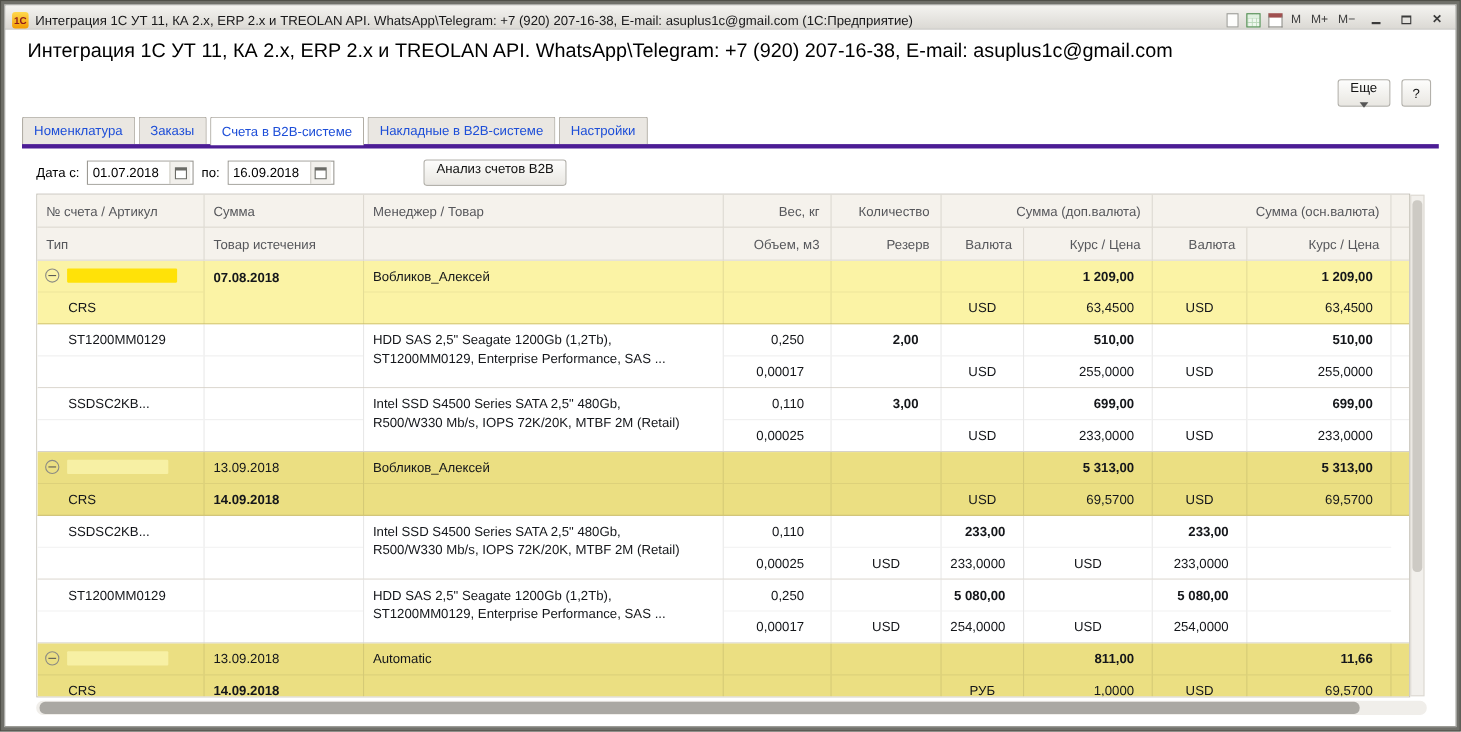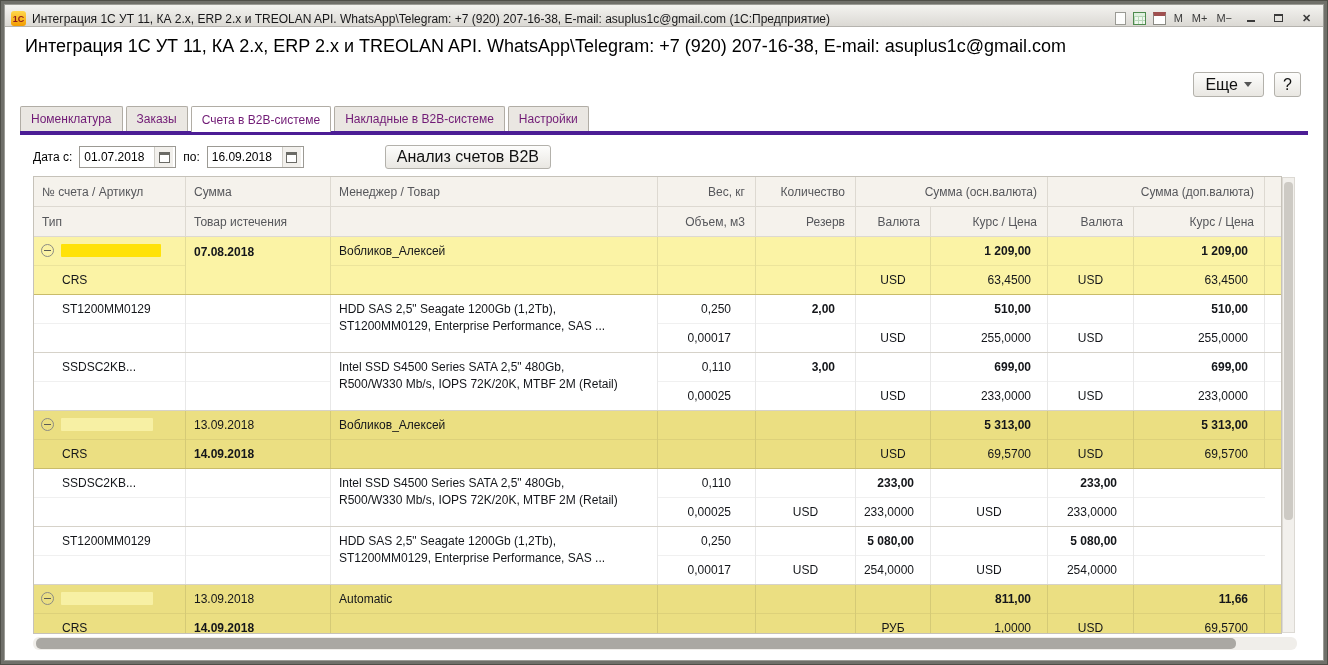--- a/index.html
+++ b/index.html
@@ -27,27 +27,27 @@
   .wbtn { width:21px; height:16px; display:flex; align-items:center; justify-content:center; color:#3a3a3a; }
   .min-glyph { width:8px; height:2px; background:#3a3a3a; margin-top:6px; }
   .max-glyph { width:9px; height:8px; border:1px solid #3a3a3a; border-top-width:2px; }
   .close-glyph { font-size:11px; font-weight:bold; line-height:1; }
 
   
   .content { flex:1; position:relative; background:#fff; }
   .page-title { position:absolute; top:9px; left:20px; font-size:18px; color:#000; white-space:nowrap; }
   .hdr-buttons { position:absolute; top:45px; right:22px; display:flex; gap:10px; }
   .btn { background:linear-gradient(#fdfdfc,#e9e7e2); border:1px solid #b3b1ab; border-radius:3px;
-         font-size:16px; color:#111; height:25px; padding:0 11px; display:inline-flex; align-items:center; gap:6px; }
+         font-size:12px; color:#111; height:25px; padding:0 11px; display:inline-flex; align-items:center; gap:6px;flex-direction:column; }
   .arrow-dn { width:0; height:0; border-left:4px solid transparent; border-right:4px solid transparent; border-top:5px solid #555; }
   .btn.help { width:27px; justify-content:center; padding:0; }
 
   
   .tabs { position:absolute; top:79px; left:15px; display:flex; gap:3px; z-index:2; }
-  .tab { height:25px; padding:0 10px; display:flex; align-items:center; font-size:12px; color:#701a75;
+  .tab { height:25px; padding:0 10px; display:flex; align-items:center; font-size:12px; color:#1d4ed8;
          background:#eae7e2; border:1px solid #b1ada5; border-bottom:none; border-radius:2px 2px 0 0; }
   .tab.active { background:#fff; height:26px; margin-bottom:-1px; }
 
   
   .panel { position:absolute; top:104px; left:15px; right:15px; bottom:0;
            border-top:4px solid #4c1d95; padding:9px 0 0 13px; background:#fff; }
 
   .filters { display:flex; align-items:center; height:26px; margin-bottom:6px; gap:7px; font-size:12px; color:#000; }
   .date-field { display:flex; width:97px; height:22px; border:1px solid #9c9a94; background:#fff; }
   .date-field input { border:none; outline:none; width:74px; padding:0 4px; font-size:12px; font-family:"Liberation Sans",sans-serif; }
@@ -167,22 +167,22 @@
         </div>
 
         <div class="twrap">
           <div class="table">
             <div class="t-head">
               <div class="hc">№ счета / Артикул</div>
               <div class="hc">Сумма</div>
               <div class="hc">Менеджер / Товар</div>
               <div class="hc rt">Вес, кг</div>
               <div class="hc rt">Количество</div>
+              <div class="hc rt sp2">Сумма (доп.валюта)</div>
               <div class="hc rt sp2">Сумма (осн.валюта)</div>
-              <div class="hc rt sp2">Сумма (доп.валюта)</div>
               <div class="hc s"></div>
               <div class="hc">Тип</div>
               <div class="hc">Товар истечения</div>
               <div class="hc"></div>
               <div class="hc rt">Объем, м3</div>
               <div class="hc rt">Резерв</div>
               <div class="hc rt">Валюта</div>
               <div class="hc rt">Курс / Цена</div>
               <div class="hc rt">Валюта</div>
               <div class="hc rt">Курс / Цена</div>

